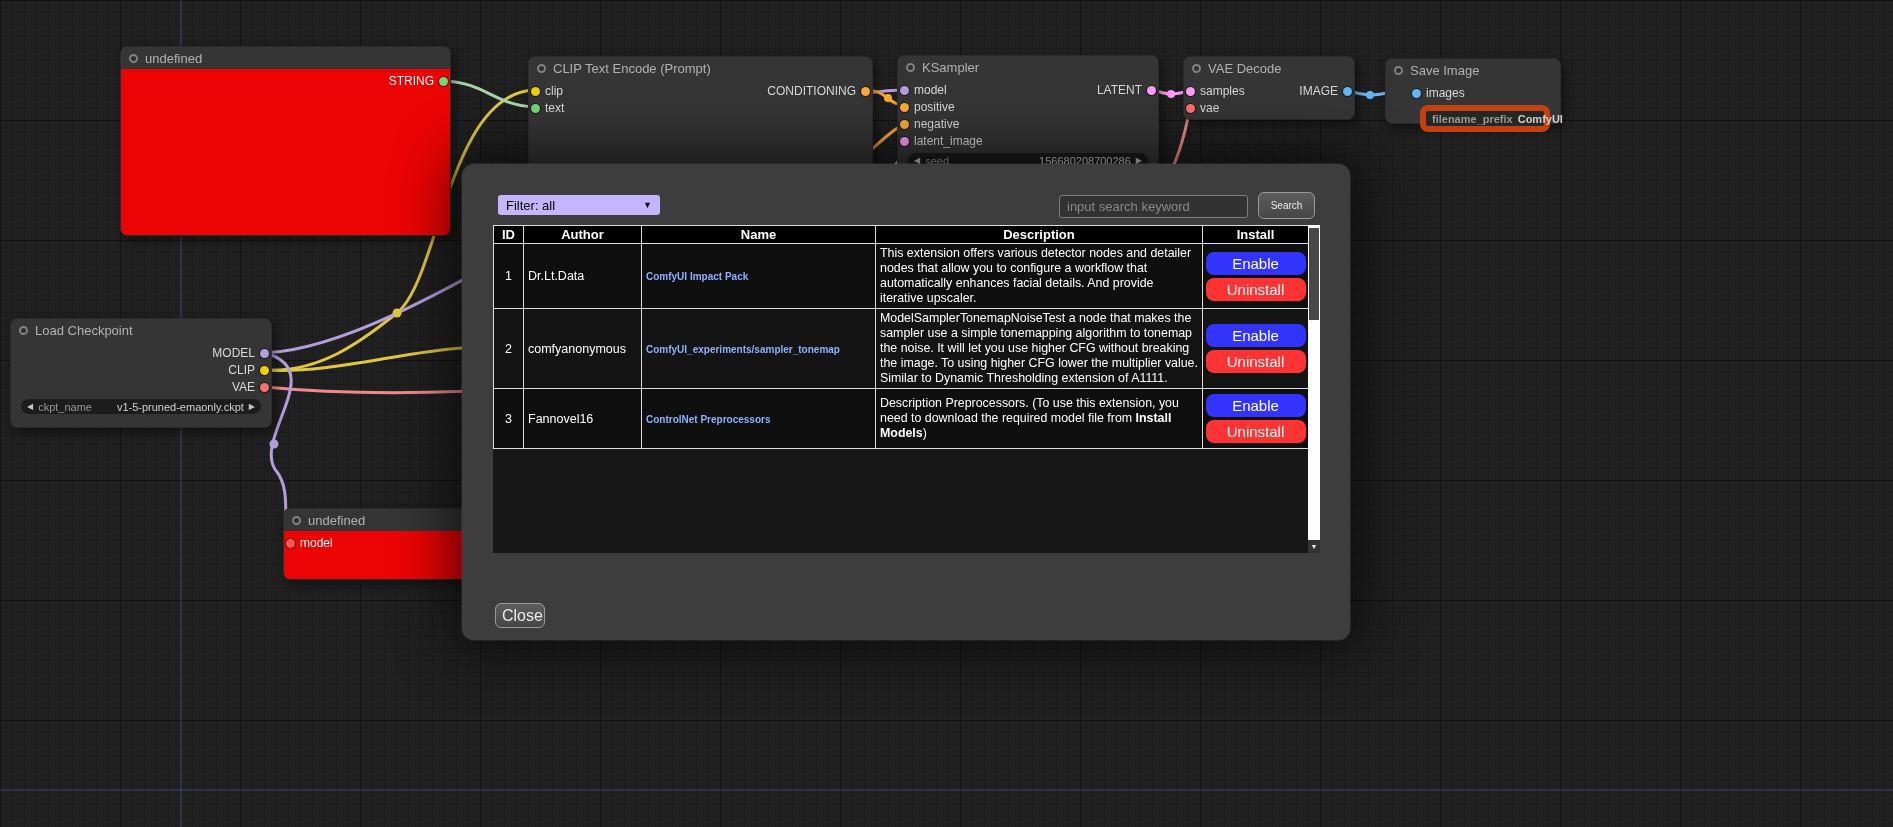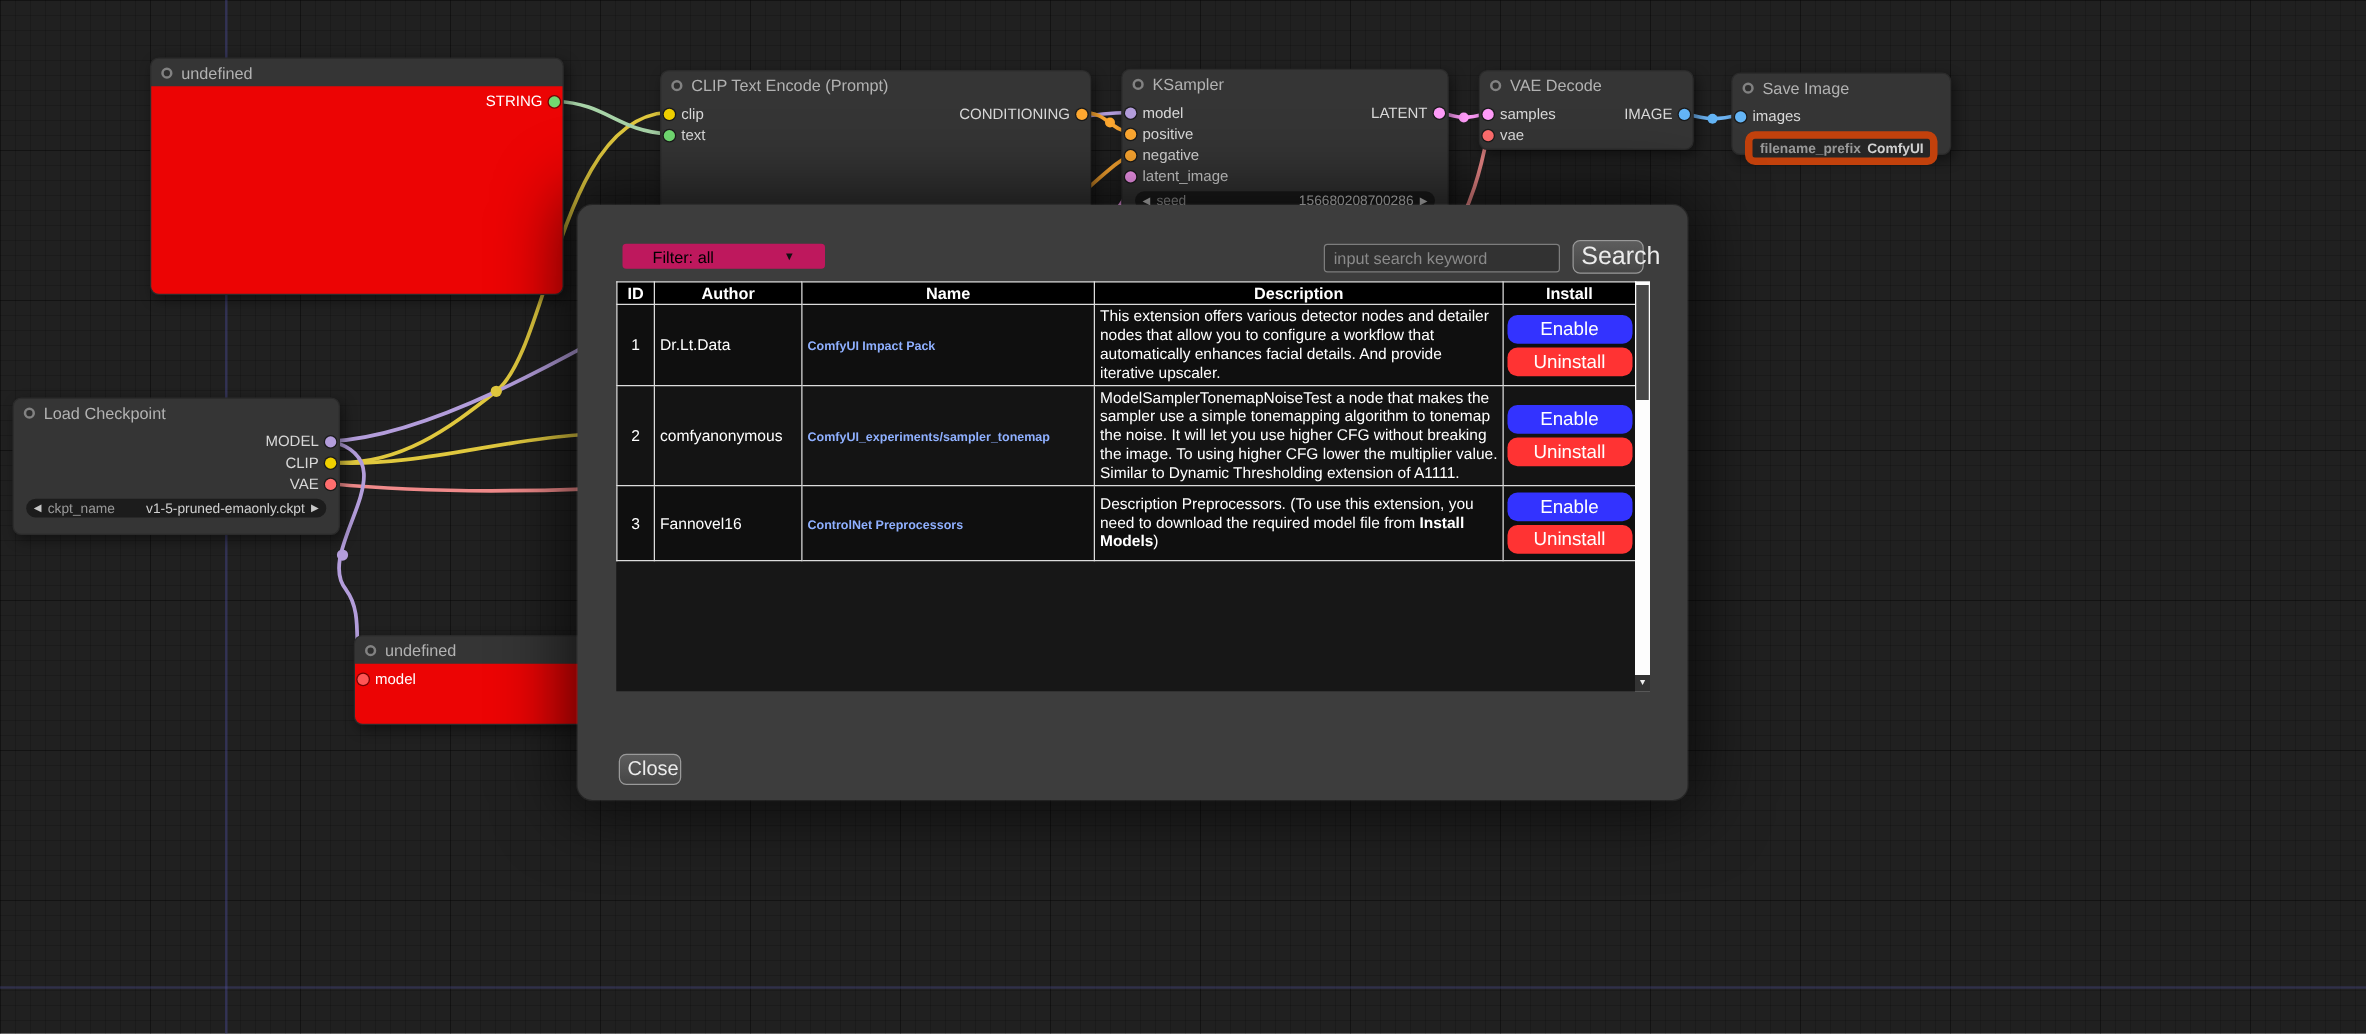--- a/index.html
+++ b/index.html
@@ -33,30 +33,30 @@
   .c-blue{background:#64b5f6;} .c-errred{background:#ff5555;}
   .widget{margin:3px 10px 0;height:15px;border-radius:8px;background:#1c1c1c;display:flex;
     align-items:center;padding:0 6px;font-size:11px;gap:5px;color:#999;}
   .widget.text{background:#262626;border:6px solid #c2410c;font-weight:bold;}
   .widget .arrow{font-size:8px;color:#c8c8c8;}
   .widget .wvalue{margin-left:auto;color:#d0d0d0;}
 
   #modal{position:absolute;left:462px;top:164px;width:888px;height:476px;background:#3d3d3d;
     border-radius:12px;z-index:10;
     box-shadow:0 0 0 1px rgba(255,255,255,.07), 0 0 55px 10px rgba(0,0,0,.65);}
-  .filter{position:absolute;left:36px;top:31px;width:162px;height:20px;background:#be185d;color:#000;
+  .filter{position:absolute;left:36px;top:31px;width:162px;height:20px;background:#c4b5fd;color:#000;
     border-radius:3px;font-size:13px;display:flex;align-items:center;justify-content:space-between;
-    padding:0 24px;box-sizing:border-box;cursor:pointer;}
+    padding:0 8px;box-sizing:border-box;cursor:pointer;}
   .filter .caret{font-size:9px;color:#111;}
   #search-input{position:absolute;left:597px;top:31px;width:189px;height:23px;background:#323232;
     border:1px solid #7d7d7d;border-radius:3px;color:#ddd;font-size:13px;padding:0 7px;box-sizing:border-box;
     font-family:"Liberation Sans",sans-serif;}
   #search-input::placeholder{color:#8a8a8a;}
   .gbtn{background:linear-gradient(#5d5d5d,#464646);border:1px solid #9a9a9a;border-radius:6px;
-    color:#ececec;font-size:20px;font-family:"Liberation Sans",sans-serif;cursor:pointer;}
+    color:#ececec;font-size:10px;font-family:"Liberation Sans",sans-serif;cursor:pointer;}
   #search-btn{position:absolute;left:796px;top:28px;width:57px;height:27px;}
   #close-btn{position:absolute;left:33px;top:439px;width:50px;height:25px;font-size:16px;}
 
   .tablewrap{position:absolute;left:31px;top:61px;width:827px;height:328px;background:#171717;}
   table{border-collapse:collapse;table-layout:fixed;width:815px;}
   th{background:#000;color:#fff;font-size:13px;font-weight:bold;height:17px;padding:0;border:1px solid #dcdcdc;}
   td{border:1px solid #dcdcdc;color:#fff;font-size:12.5px;vertical-align:middle;padding:1px 4px;background:#0f0f0f;}
   tr:nth-child(odd) td{background:#141414;}
   td.idc{text-align:center;}
   td.desc{font-size:12.4px;line-height:15px;padding:2px 4px;margin-top:47px;}
@@ -193,21 +193,21 @@
         </div>
       </div>
     </div>
   </div>
 
   <div class="node" style="left:1385px;top:58px;width:176px;">
     <div class="node-title">
       <span class="tdot"></span>
       <span>Save Image</span>
     </div>
-    <div class="node-body" style="height:42px;">
+    <div class="node-body" style="height:42px;margin-left:24px;">
       <div class="slots">
         <div class="slot">
           <span class="port left c-blue"></span>
           <span>images</span>
           <span></span>
         </div>
       </div>
       <div class="widget text">
         <span>filename_prefix</span>
         <span class="wvalue">ComfyUI</span>

